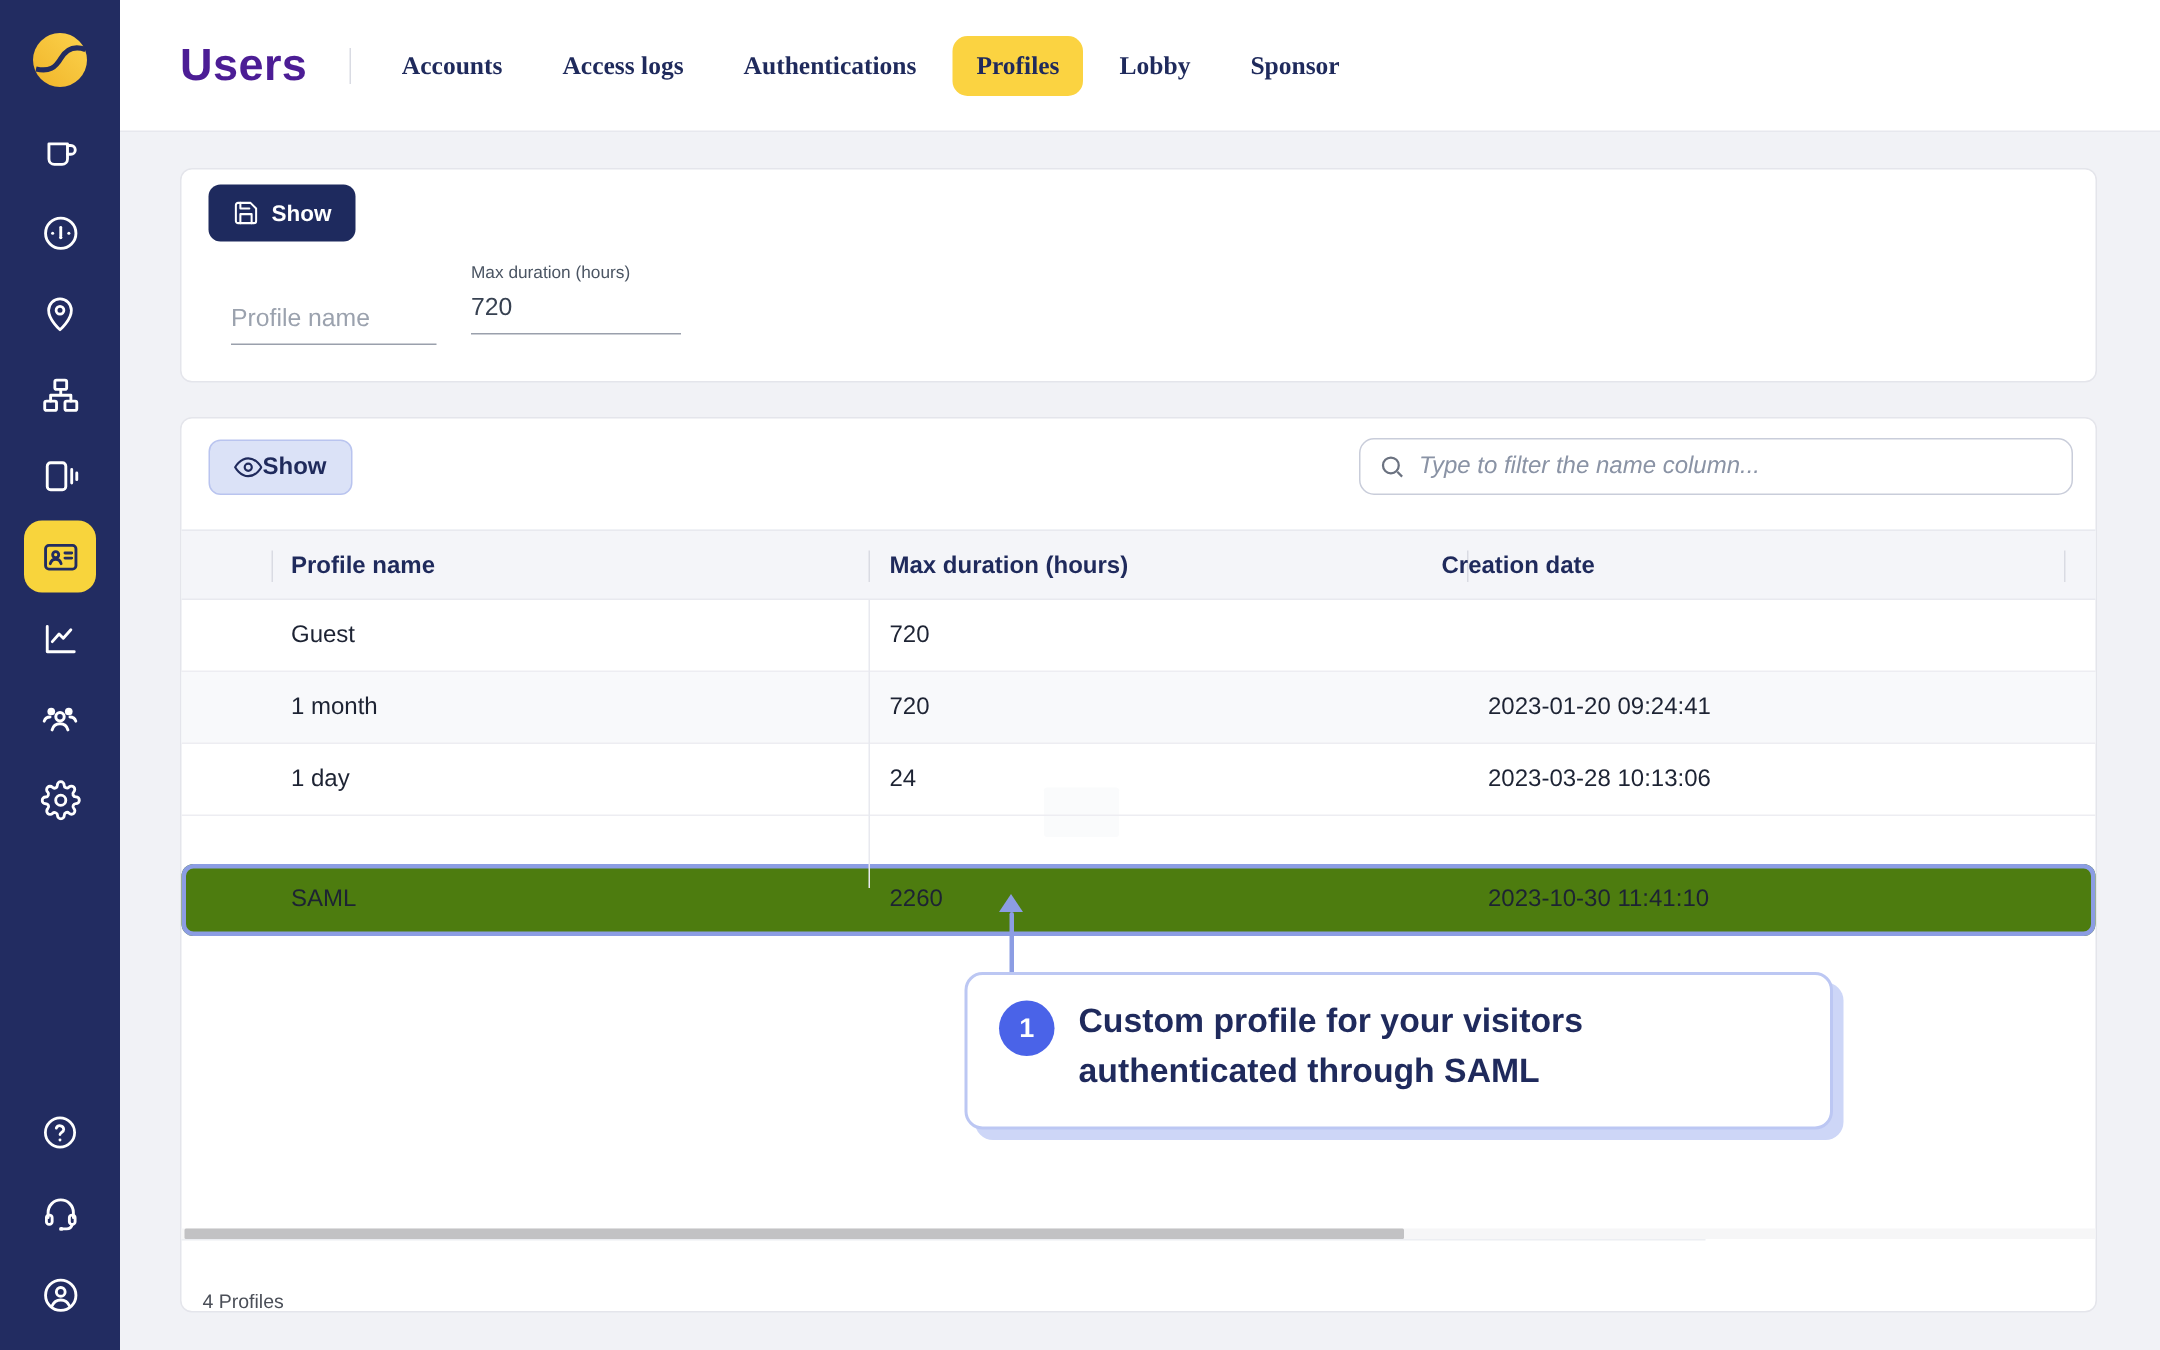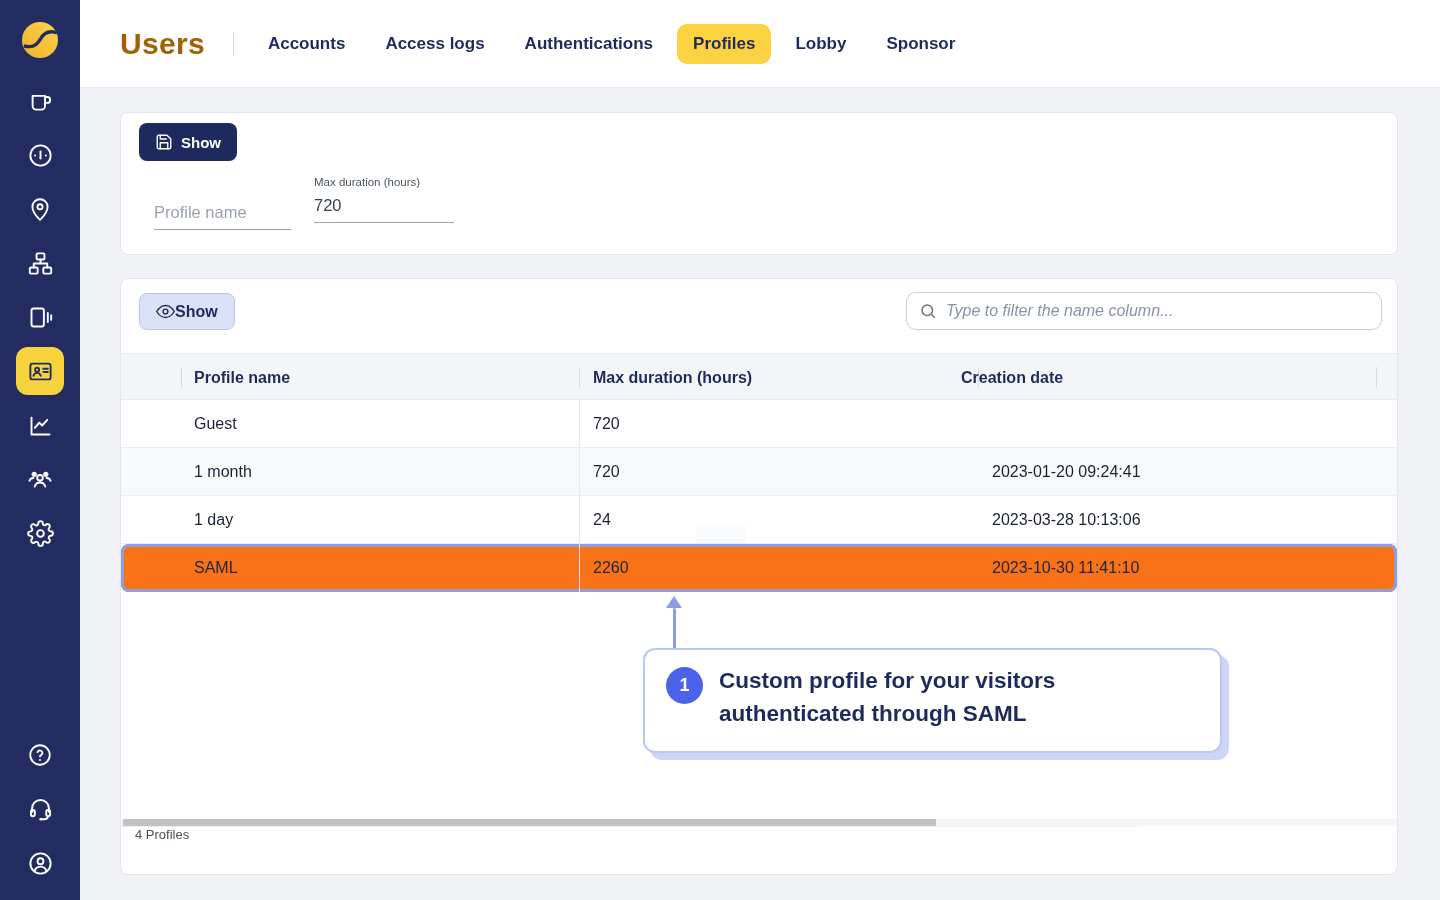--- a/index.html
+++ b/index.html
@@ -11,25 +11,25 @@
   .logo { position:absolute; left:21px; top:21px; width:38px; height:38px; }
   .side-item { position:absolute; left:16px; width:48px; height:48px; border-radius:12px;
                display:flex; align-items:center; justify-content:center; cursor:pointer; }
   .side-item.active { background:#f8d43c; }
   .side-item svg { stroke:#ffffff; fill:none; stroke-width:1.7; stroke-linecap:round; stroke-linejoin:round; }
   .side-item.active svg { stroke:#222c61; }
 
   
   .topbar { position:absolute; left:80px; top:0; width:1360px; height:88px; background:#ffffff;
             border-bottom:1px solid #e7e8ee; display:flex; align-items:center; z-index:4; }
-  .page-title { font-size:30px; font-weight:700; color:#a16207; margin-left:40px; letter-spacing:0.3px;text-align:right; }
+  .page-title { font-size:30px; font-weight:700; color:#4c1d95; margin-left:40px; letter-spacing:0.3px;text-align:right; }
   .title-divider { width:1px; height:24px; background:#d9dbe3; margin-left:28px; }
   .tabs { display:flex; align-items:center; gap:8px; margin-left:18px; }
   .tab { font-size:17px; font-weight:700; color:#1f2a5c; padding:10px 16px; border-radius:10px;
-         cursor:pointer; white-space:nowrap; background:transparent; border:none; font-family:Liberation Sans, sans-serif; }
+         cursor:pointer; white-space:nowrap; background:transparent; border:none; font-family:Liberation Serif, serif; }
   .tab.active { background:#fbd341; }
 
   
   .card { position:absolute; left:120px; width:1278px; background:#ffffff;
           border:1px solid #e4e5eb; border-radius:8px; }
   .form-card { top:112px; height:143px; }
   .table-card { top:278px; height:597px; }
 
   
   .save-btn { position:absolute; left:18px; top:10px; height:38px; padding:0 16px; background:#1e2a5e;
@@ -57,31 +57,31 @@
 
   
   .thead { position:absolute; left:0; top:74px; width:1276px; height:47px; background:#f4f5f9;
            border-top:1px solid #e8e9ef; border-bottom:1px solid #e8e9ef; }
   .th { position:absolute; top:0; height:47px; display:flex; align-items:center;
         font-size:16px; font-weight:700; color:#1f2a5c; }
   .th-sep { position:absolute; top:13px; width:1px; height:21px; background:#d9dbe3; }
   .tbody { position:absolute; left:0; top:121px; width:1276px; }
   .trow { position:relative; width:100%; height:48px; border-bottom:1px solid #ededf2; cursor:pointer; }
   .trow.zebra { background:#f8f9fb; }
-  .trow.highlighted { background:#f97316; box-shadow: inset 0 0 0 3px #8c9de3; border-radius:8px; border-bottom:none; }
+  .trow.highlighted { background:#4d7c0f; box-shadow: inset 0 0 0 3px #8c9de3; border-radius:8px; border-bottom:none;margin-top:32px; }
   .td { position:absolute; top:0; height:48px; display:flex; align-items:center; font-size:16px; color:#1d2333; }
   .td.c1 { left:73px; }  .td.c2 { left:472px; }  .td.c3 { left:871px; }
   .body-col-sep { position:absolute; left:458px; top:121px; width:1px; height:192px; background:#e8e9ef; z-index:2; }
   .ghost { position:absolute; left:575px; top:125px; width:50px; height:33px; background:#fafbfc; border-radius:2px; }
 
   
   .hscroll-track { position:absolute; left:0; top:540px; width:1276px; height:7px; background:#f6f6f7; }
   .hscroll-thumb { position:absolute; left:2px; top:0; width:813px; height:7px; background:#c2c2c4; border-radius:1px; cursor:grab; }
   .tfoot { position:absolute; left:0; top:547px; width:1016px; height:49px; border-top:1px solid #eceef2;
-           display:flex; align-items:flex-start; padding-left:14px; font-size:13px; color:#4b4f58; }
+           display:flex; align-items:flex-end; padding-left:14px; font-size:13px; color:#4b4f58; }
 
   
   .callout { position:absolute; left:643px; top:648px; width:579px; min-height:105px; background:#ffffff;
              border:2px solid #bcc7f3; border-radius:12px; box-shadow:7px 7px 0 #cdd6f7; z-index:6; }
   .callout-badge { position:absolute; left:21px; top:17px; width:37px; height:37px; border-radius:50%;
                    background:#4a63e8; color:#ffffff; font-size:18px; font-weight:700;
                    display:flex; align-items:center; justify-content:center; }
   .callout-text { margin:15px 20px 15px 74px; max-width:380px; font-size:22.5px; line-height:1.45;
                   font-weight:600; color:#1f2a5c; }
   .pointer-arrow { position:absolute; left:664px; top:596px; width:20px; height:56px; z-index:6; }

